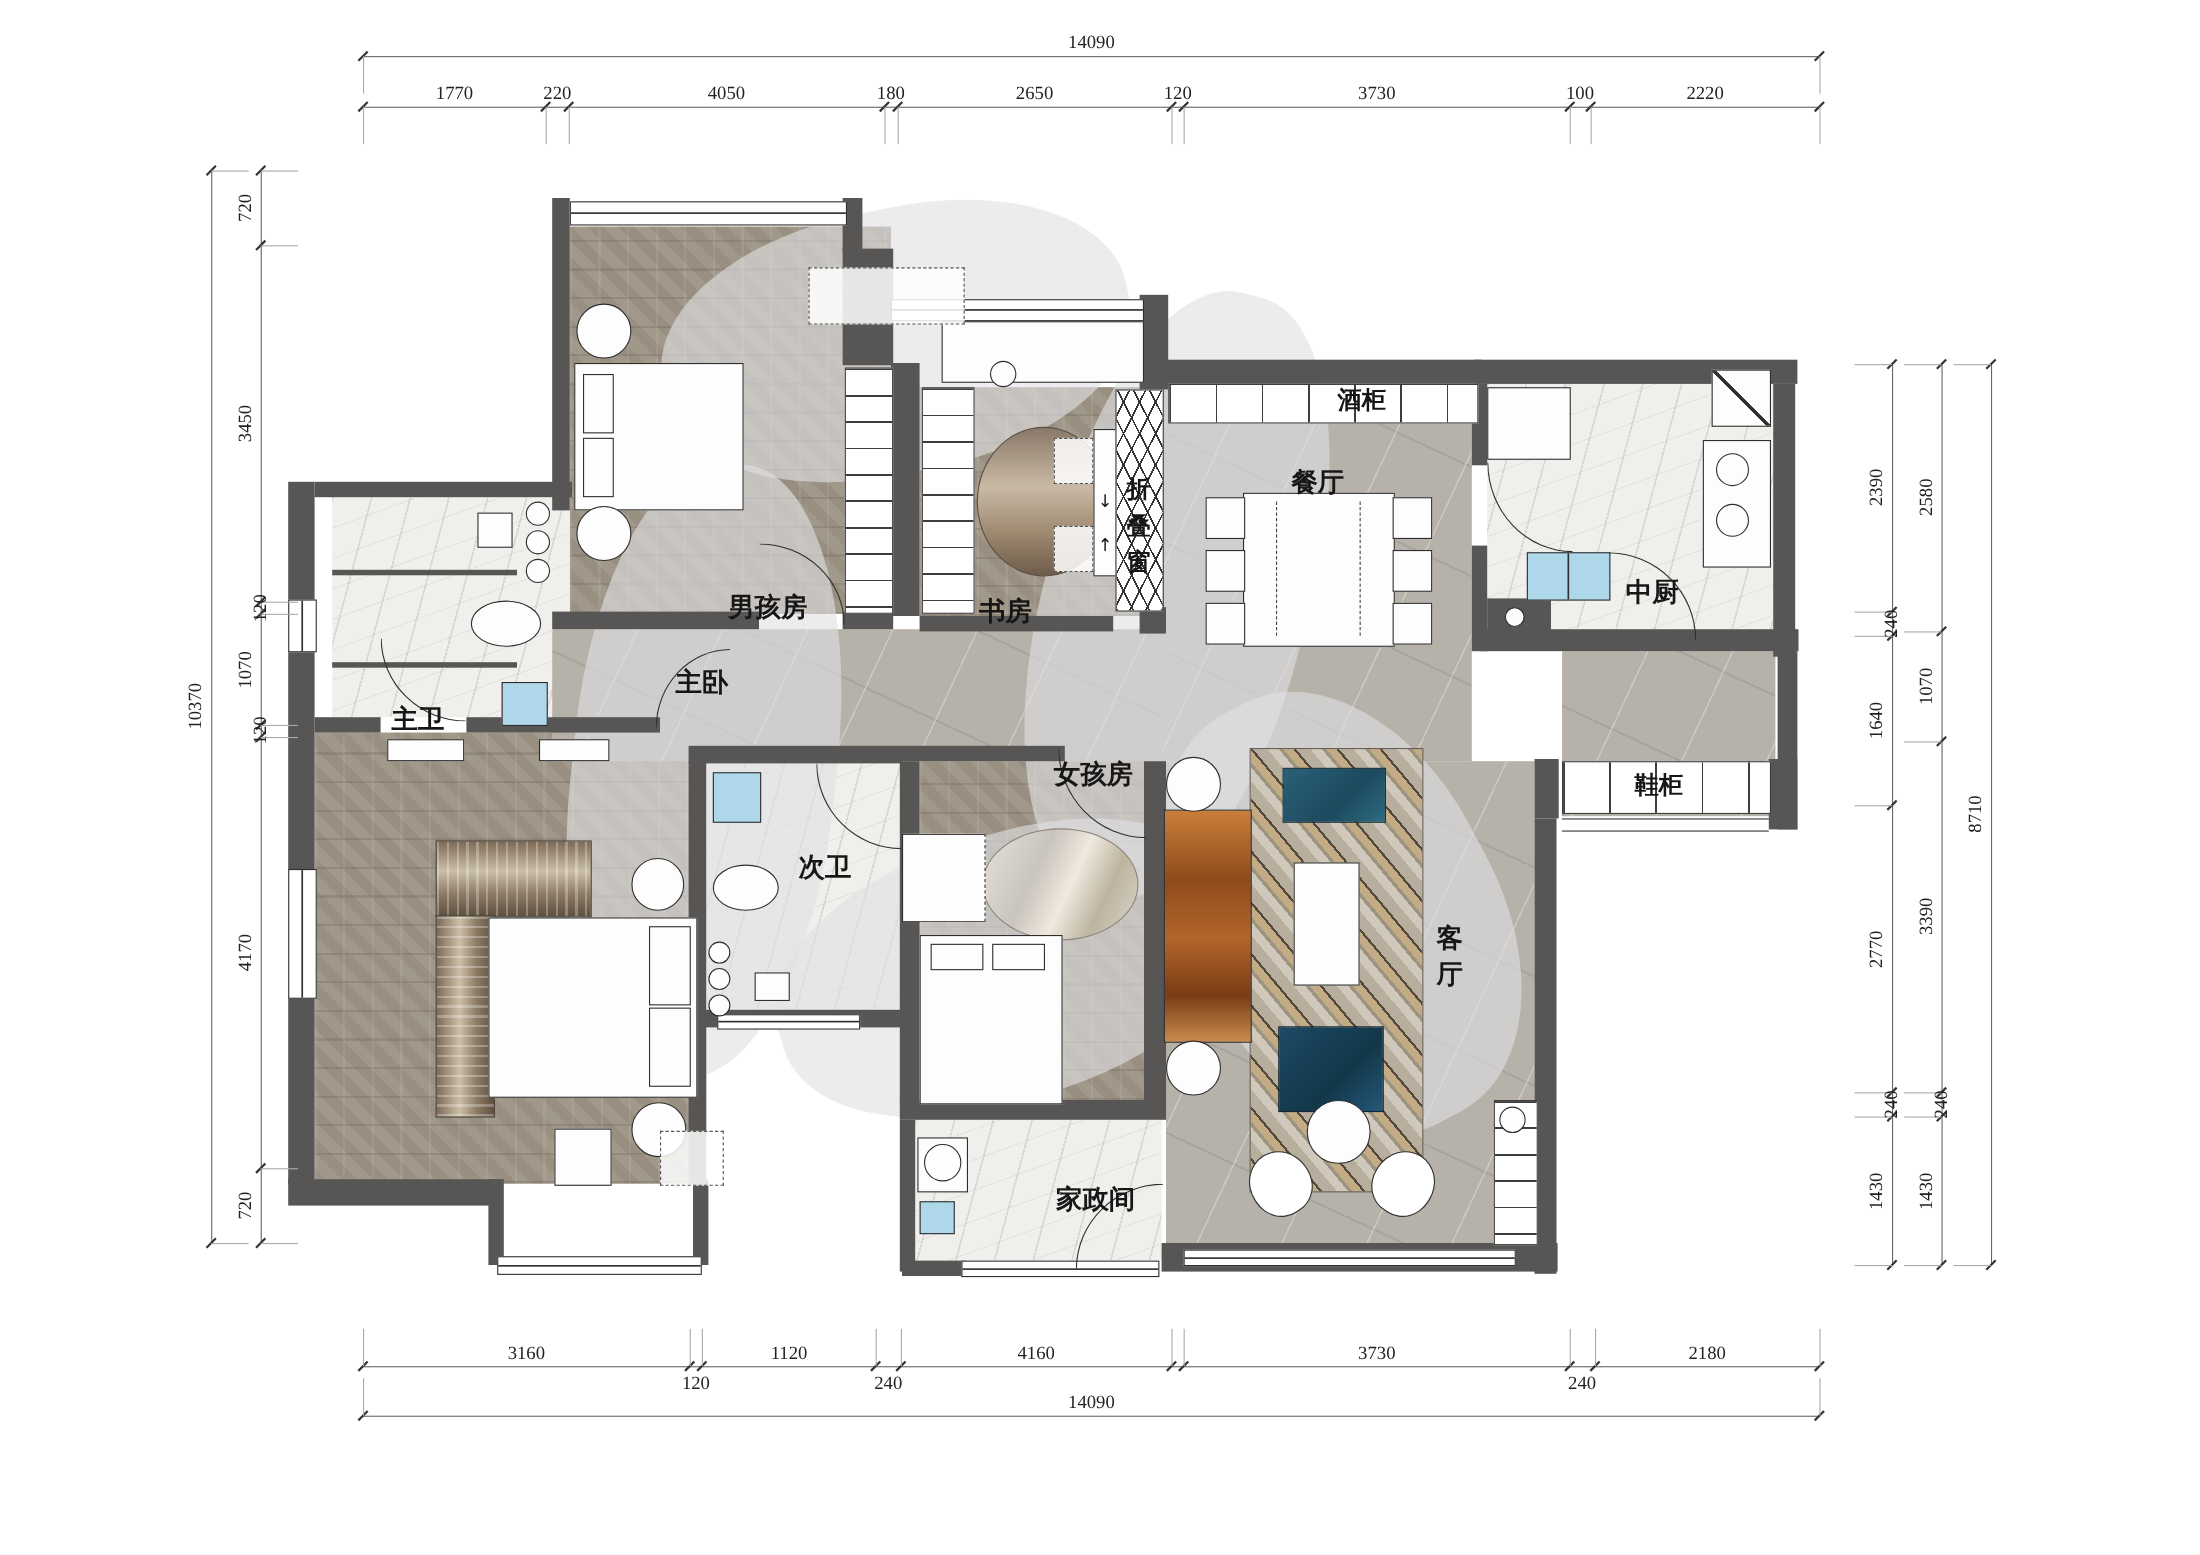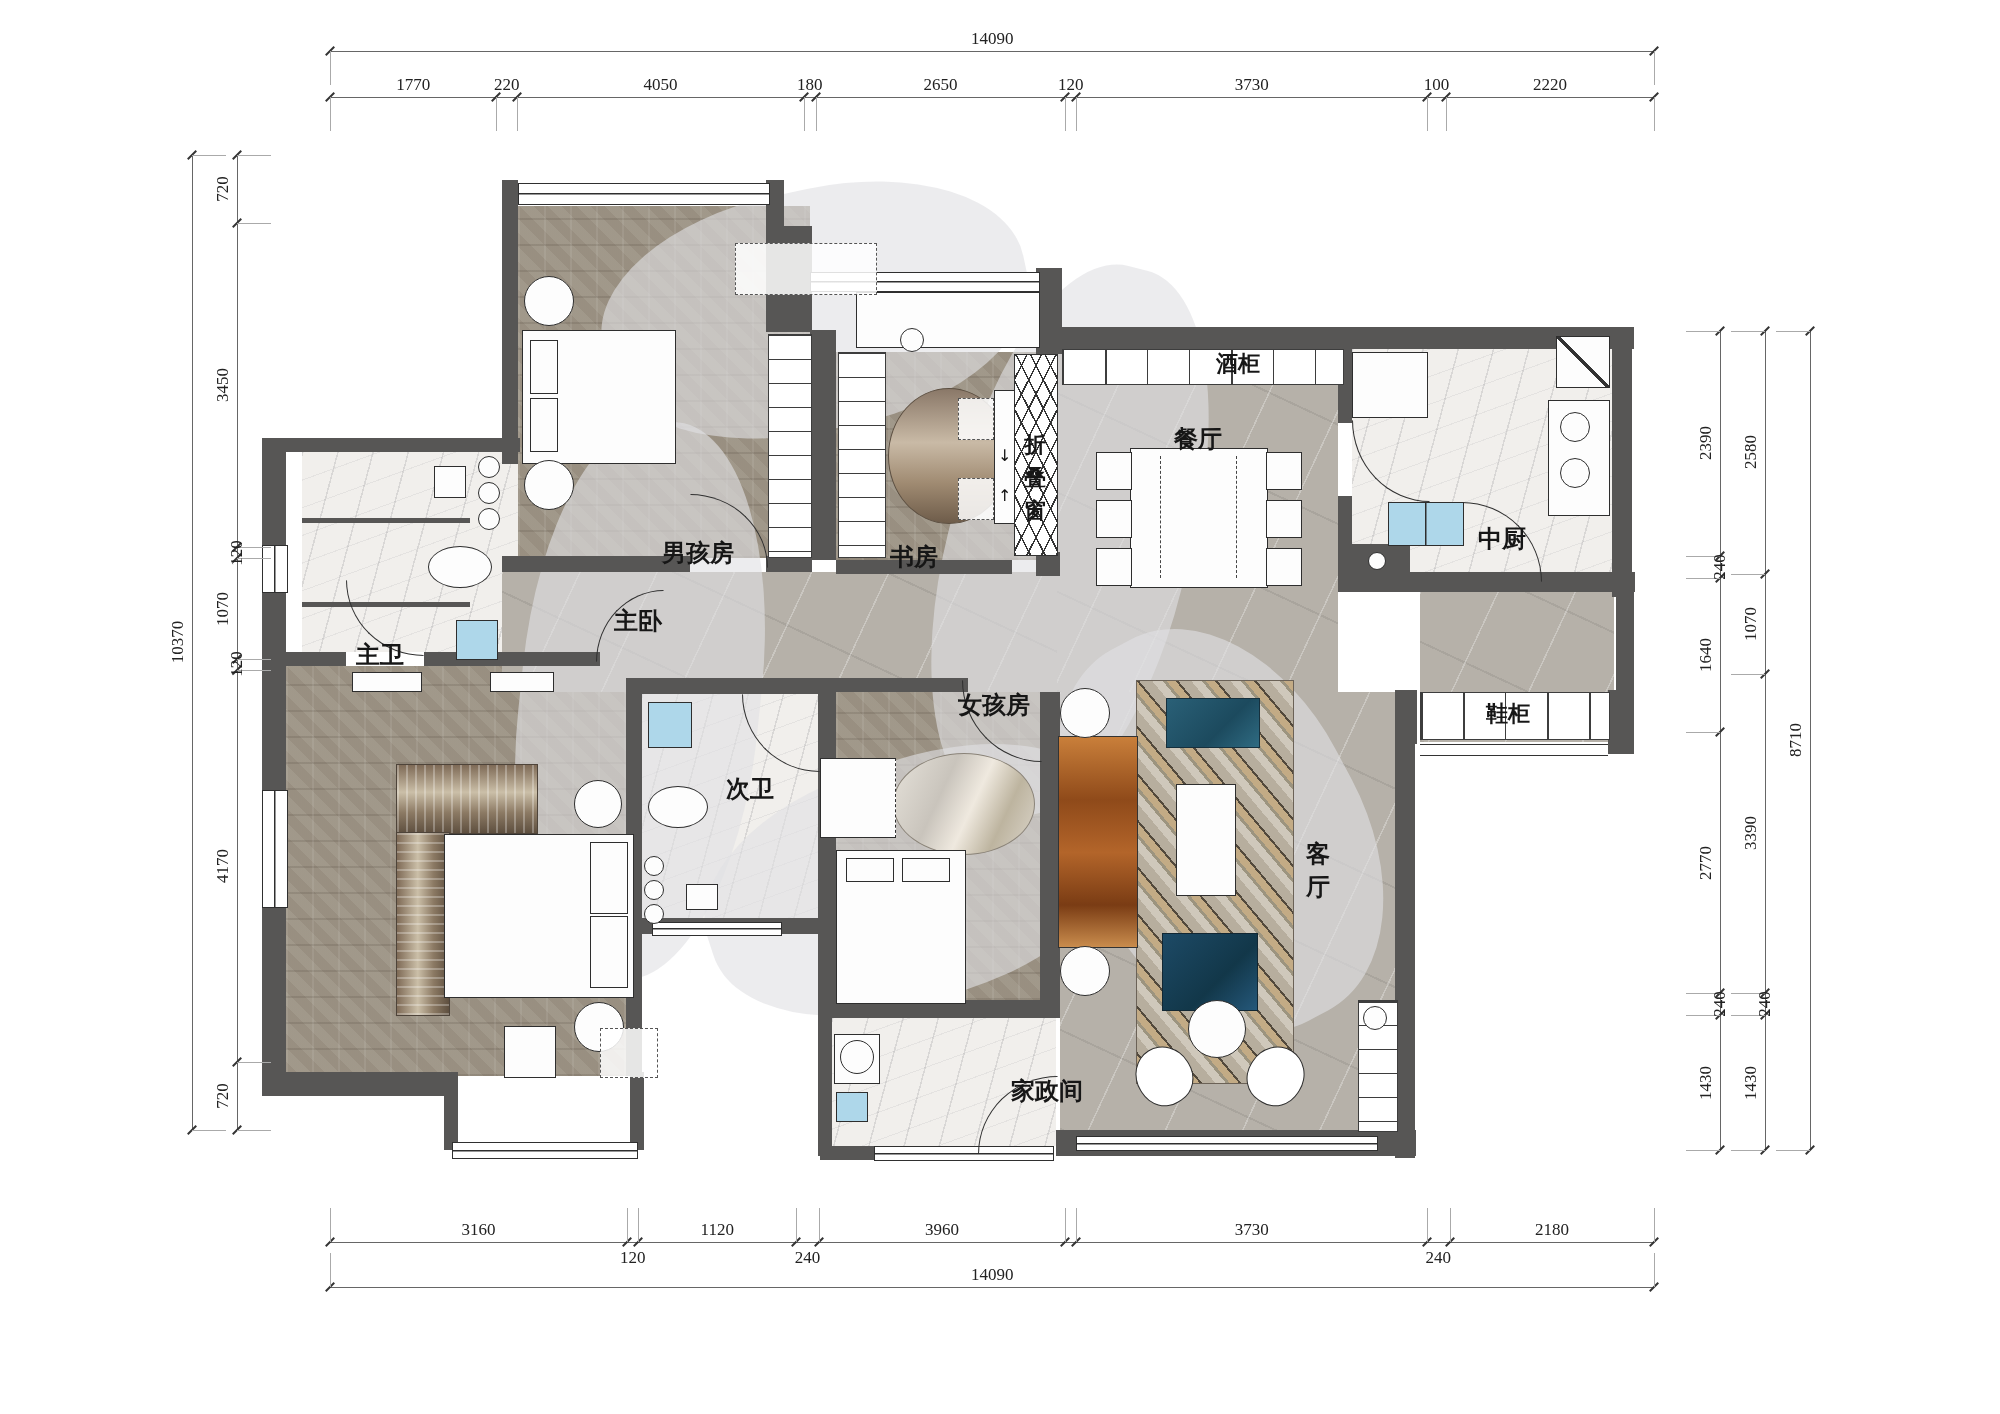--- a/index.html
+++ b/index.html
@@ -238,21 +238,21 @@
 
   <div class="lab" style="left:662px;top:538px">男孩房</div>
   <div class="lab" style="left:890px;top:542px">书房</div>
   <div class="lab vlab" style="left:1021px;top:428px;font-size:22px">折叠窗</div>
   <div class="lab" style="left:1174px;top:424px">餐厅</div>
   <div class="lab" style="left:1216px;top:350px;font-size:22px">酒柜</div>
   <div class="lab" style="left:1478px;top:524px">中厨</div>
   <div class="lab" style="left:1486px;top:700px;font-size:22px">鞋柜</div>
   <div class="lab vlab" style="left:1304px;top:838px">客厅</div>
   <div class="lab" style="left:958px;top:690px">女孩房</div>
-  <div class="lab" style="left:1011px;top:1076px">家政间</div>
+  <div class="lab" style="left:960px;top:1076px">家政间</div>
   <div class="lab" style="left:726px;top:774px">次卫</div>
   <div class="lab" style="left:356px;top:640px">主卫</div>
   <div class="lab" style="left:614px;top:606px">主卧</div>
 
   <div class="arrow" style="left:998px;top:446px">↓</div>
   <div class="arrow" style="left:998px;top:486px">↑</div>
 
   <div id="dims">
       <div style="position: absolute; left: 330px; top: 51px; width: 1324.46px; height: 0px; border-top: 1px solid rgb(102, 102, 102);"></div>
       <div style="position: absolute; left: 324px; top: 50px; width: 12px; height: 2px; background: rgb(51, 51, 51); transform: rotate(-45deg);"></div>
@@ -308,21 +308,21 @@
       <div style="position: absolute; left: 1420.98px; top: 1241px; width: 12px; height: 2px; background: rgb(51, 51, 51); transform: rotate(-45deg);"></div>
       <div style="position: absolute; left: 1426.98px; top: 1208px; width: 0px; height: 34px; border-left: 1px solid rgb(170, 170, 170);"></div>
       <div style="position: absolute; left: 1443.54px; top: 1241px; width: 12px; height: 2px; background: rgb(51, 51, 51); transform: rotate(-45deg);"></div>
       <div style="position: absolute; left: 1449.54px; top: 1208px; width: 0px; height: 34px; border-left: 1px solid rgb(170, 170, 170);"></div>
       <div style="position: absolute; left: 1648.46px; top: 1241px; width: 12px; height: 2px; background: rgb(51, 51, 51); transform: rotate(-45deg);"></div>
       <div style="position: absolute; left: 1654.46px; top: 1208px; width: 0px; height: 34px; border-left: 1px solid rgb(170, 170, 170);"></div>
       <div class="dim-label" style="position: absolute; left: 478.52px; top: 1220px; transform: translateX(-50%);">3160</div>
       <div class="dim-label" style="position: absolute; left: 632.68px; top: 1248px; transform: translateX(-50%);">120</div>
       <div class="dim-label" style="position: absolute; left: 717.28px; top: 1220px; transform: translateX(-50%);">1120</div>
       <div class="dim-label" style="position: absolute; left: 807.52px; top: 1248px; transform: translateX(-50%);">240</div>
-      <div class="dim-label" style="position: absolute; left: 941.94px; top: 1220px; transform: translateX(-50%);">3960</div>
+      <div class="dim-label" style="position: absolute; left: 941.94px; top: 1220px; transform: translateX(-50%);">4160</div>
       <div class="dim-label" style="position: absolute; left: 1251.67px; top: 1220px; transform: translateX(-50%);">3730</div>
       <div class="dim-label" style="position: absolute; left: 1438.26px; top: 1248px; transform: translateX(-50%);">240</div>
       <div class="dim-label" style="position: absolute; left: 1552px; top: 1220px; transform: translateX(-50%);">2180</div>
       <div style="position: absolute; left: 330px; top: 1287px; width: 1324.46px; height: 0px; border-top: 1px solid rgb(102, 102, 102);"></div>
       <div style="position: absolute; left: 324px; top: 1286px; width: 12px; height: 2px; background: rgb(51, 51, 51); transform: rotate(-45deg);"></div>
       <div style="position: absolute; left: 330px; top: 1253px; width: 0px; height: 34px; border-left: 1px solid rgb(170, 170, 170);"></div>
       <div style="position: absolute; left: 1648.46px; top: 1286px; width: 12px; height: 2px; background: rgb(51, 51, 51); transform: rotate(-45deg);"></div>
       <div style="position: absolute; left: 1654.46px; top: 1253px; width: 0px; height: 34px; border-left: 1px solid rgb(170, 170, 170);"></div>
       <div class="dim-label" style="position: absolute; left: 992.23px; top: 1265px; transform: translateX(-50%);">14090</div>
       <div style="position: absolute; left: 237px; top: 155px; height: 974.78px; width: 0px; border-left: 1px solid rgb(102, 102, 102);"></div>

